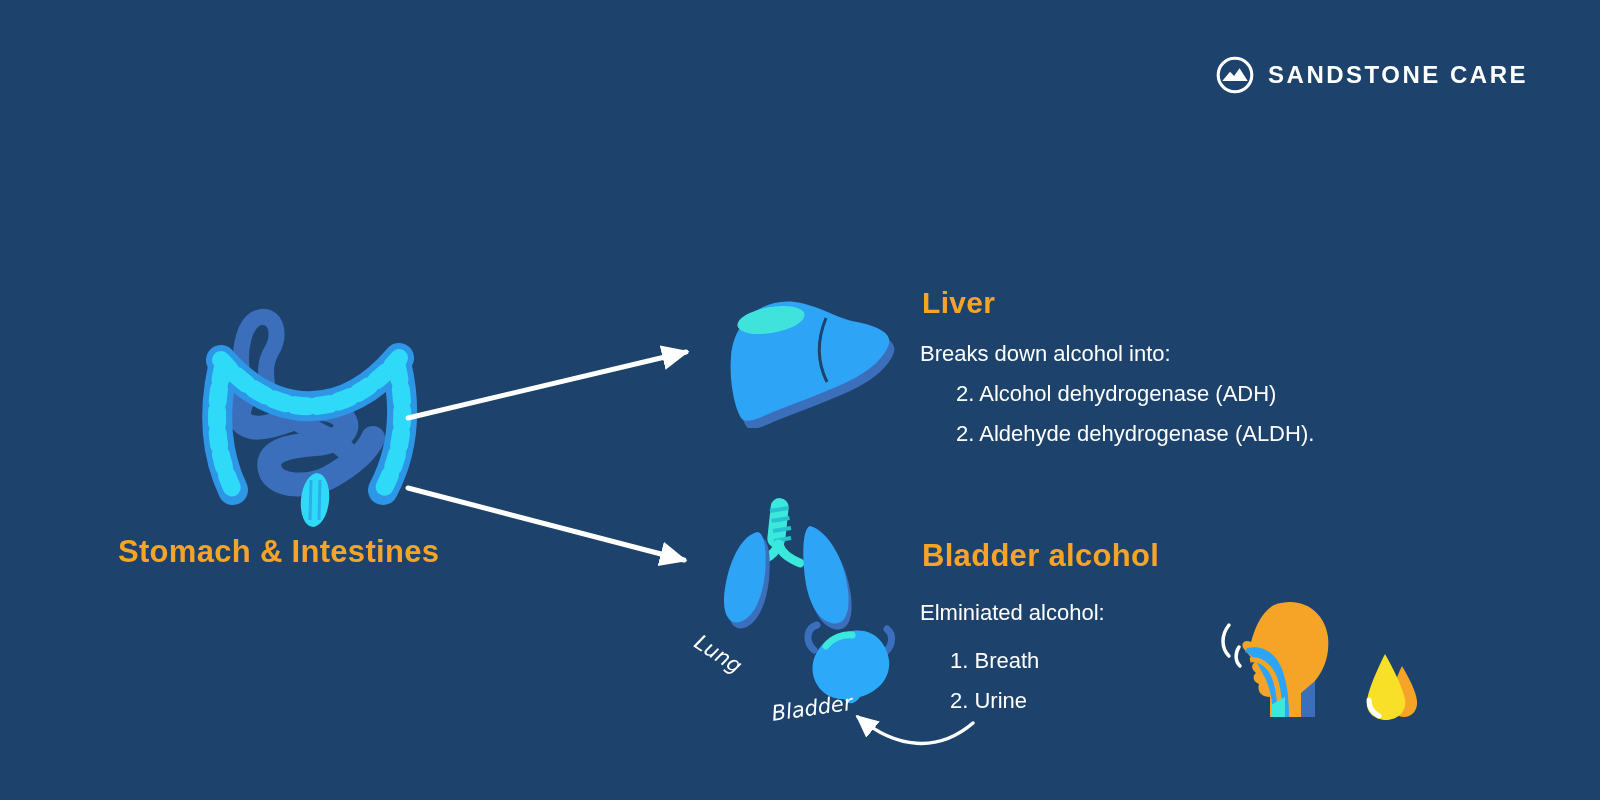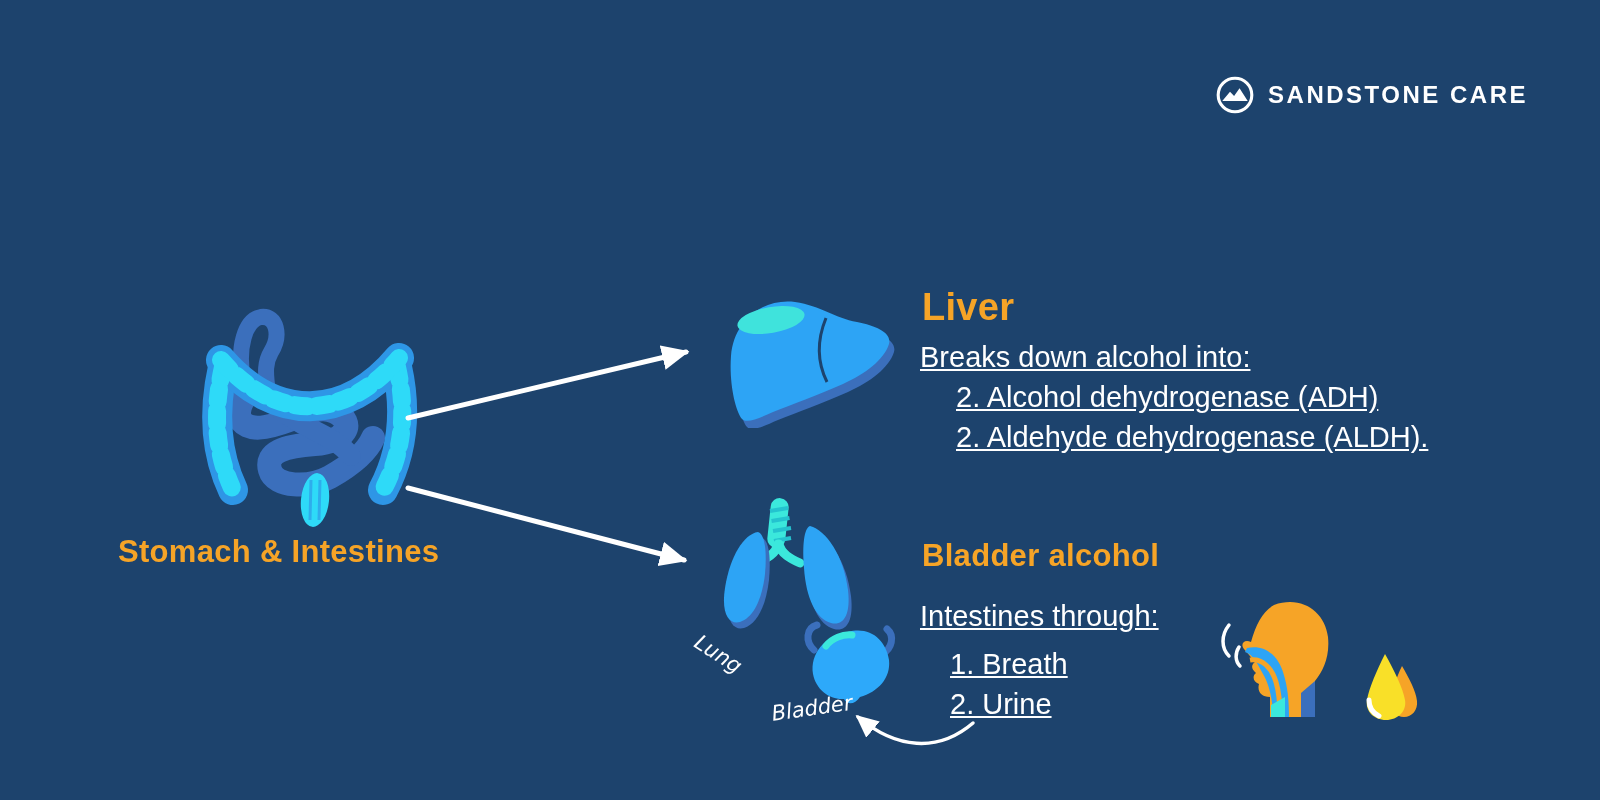--- a/index.html
+++ b/index.html
@@ -4,30 +4,30 @@
 <style>
   html,body{margin:0;padding:0;background:#12355c;}
   .canvas{
     position:relative; width:1600px; height:800px; overflow:hidden;
     background:var(--navy, #1D436D);
     font-family:"Liberation Sans", sans-serif;
     -webkit-font-smoothing:antialiased;
   }
   .abs{position:absolute;}
   
-  .logo{position:absolute; top:55px; right:72px; display:flex; align-items:center; gap:13px;margin-top:20px;}
+  .logo{position:absolute; top:55px; right:72px; display:flex; align-items:center; gap:13px;}
   .brand{font-size:24px; font-weight:bold; letter-spacing:2.5px; color:#fff; white-space:nowrap;}
   
   .title{position:absolute; left:0; top:128px; width:1555px; text-align:center;
          font-size:58px; font-weight:bold; letter-spacing:.5px; color:#fff; white-space:nowrap;}
   .title .accent{color:var(--title-accent, #33D4E6); margin-left:15px;}
   
   .h-orange{position:absolute; color:var(--orange, #F6A427); font-weight:bold; font-size:31px; letter-spacing:.3px; white-space:nowrap;}
   .body-text{position:absolute; color:#fff; font-size:27px; line-height:40px;}
-  .list-item{position:absolute; color:#fff; font-size:29px; white-space:nowrap;text-decoration:underline;}
+  .list-item{position:absolute; color:#fff; font-size:22px; white-space:nowrap;}
   
   .organ-label{position:absolute; color:#fff; font-family:"DejaVu Sans", sans-serif;
                font-style:italic; font-size:21px; white-space:nowrap;}
   .label-lung{left:703px; top:630px; transform:rotate(33deg); transform-origin:left top;}
   .label-bladder{left:770px; top:702px; transform:rotate(-8deg); transform-origin:left top;}
   svg{display:block;}
   .overlay{position:absolute; left:0; top:0; pointer-events:none;}
 </style>
 </head>
 <body>
@@ -84,21 +84,21 @@
 
   <div class="abs" style="left:695px; top:278px;">
     <svg width="200" height="150" viewBox="0 0 200 150">
       <path d="M36 78 C 39 42 68 20 100 24 C 126 28 140 40 162 44 C 182 48 197 55 194 66 C 189 82 170 96 148 106 C 121 118 98 126 78 134 C 64 140 52 146 47 141 C 40 132 34 104 36 78 Z" fill="#3B6FBC" transform="translate(5,8)"></path>
       <path d="M36 78 C 39 42 68 20 100 24 C 126 28 140 40 162 44 C 182 48 197 55 194 66 C 189 82 170 96 148 106 C 121 118 98 126 78 134 C 64 140 52 146 47 141 C 40 132 34 104 36 78 Z" fill="#2DA4F5"></path>
       <ellipse cx="76" cy="42" rx="34" ry="13" fill="#3FE3DC" transform="rotate(-10 76 42)"></ellipse>
       <path d="M131 40 C 122 62 122 84 132 104" stroke="#1D436D" stroke-width="3" fill="none"></path>
     </svg>
   </div>
 
-  <div class="h-orange" style="left:922px; top:286px; font-size:38px;">Liver</div>
+  <div class="h-orange" style="left:922px; top:286px; font-size:30px;">Liver</div>
   <div class="list-item" style="left:920px; top:341px;">Breaks down alcohol into:</div>
   <div class="list-item" style="left:956px; top:381px;">2. Alcohol dehydrogenase (ADH)</div>
   <div class="list-item" style="left:956px; top:421px;">2. Aldehyde dehydrogenase (ALDH).</div>
 
   <div class="abs" style="left:712px; top:492px;">
     <svg width="160" height="140" viewBox="0 0 160 140">
       <rect x="57" y="6" width="18" height="50" rx="9" fill="#3BE8DC" transform="rotate(6 66 31)"></rect>
       <path d="M58 19 l18 -3 M59.5 29 l18 -3 M61 39 l18 -3 M62 49 l17 -3" stroke="#24C3CF" stroke-width="4"></path>
       <path d="M66 52 C 64 62 54 67 45 71 M67 52 C 69 62 79 67 88 71" stroke="#3BE8DC" stroke-width="9" fill="none" stroke-linecap="round"></path>
       <path d="M46 40 C 32 42 18 64 13 96 C 9 122 17 133 28 130 C 41 126 50 108 53 82 C 55 60 53 42 46 40 Z" fill="#3B6FBC" transform="translate(4,6)"></path>
@@ -114,21 +114,21 @@
       <path d="M84 38 C 94 33 97 20 89 13" stroke="#3B6FBC" stroke-width="7" fill="none" stroke-linecap="round"></path>
       <path d="M50 16 C 72 10 88 24 91 44 C 93 62 80 76 62 81 C 57 88 50 90 46 83 C 32 84 18 74 15 58 C 12 38 26 20 50 16 Z" fill="#2DA9FA"></path>
       <path d="M28 30 C 34 22 45 18 54 19" stroke="#3BE8DC" stroke-width="7" fill="none" stroke-linecap="round"></path>
     </svg>
   </div>
 
   <div class="organ-label label-lung">Lung</div>
   <div class="organ-label label-bladder">Bladder</div>
 
   <div class="h-orange" style="left:922px; top:538px;">Bladder alcohol</div>
-  <div class="list-item" style="left:920px; top:600px;">Intestines through:</div>
+  <div class="list-item" style="left:920px; top:600px;">Elminiated alcohol:</div>
   <div class="list-item" style="left:950px; top:648px;">1. Breath</div>
   <div class="list-item" style="left:950px; top:688px;">2. Urine</div>
 
   <div class="abs" style="left:1212px; top:592px;">
     <svg width="130" height="135" viewBox="0 0 130 135">
       <path d="M62 13 C 90 3 113 20 116 45 C 118 65 111 79 103 89 L 103 125 L 58 125 L 58 105 C 49 105 45 99 47 92 C 41 90 40 84 44 81 C 39 77 39 73 43 70 L 32 57 C 28 52 32 47 39 50 C 44 32 51 19 62 13 Z" fill="#F6A427"></path>
       <path d="M35 56 C 53 52 66 64 71 80 C 76 95 77 110 77 125 L 61 125 C 61 108 57 92 51 82 C 46 73 41 62 33 60 Z" fill="#2DA4F5"></path>
       <path d="M38 68 C 50 66 60 76 64 90 C 67 100 68 112 68 125" stroke="#F6A427" stroke-width="5" fill="none"></path>
       <path d="M59 113 L73 105 L73 125 L59 125 Z" fill="#3BE8DC"></path>
       <path d="M89 101 L103 89 L103 125 L89 125 Z" fill="#3B6FBC"></path>

